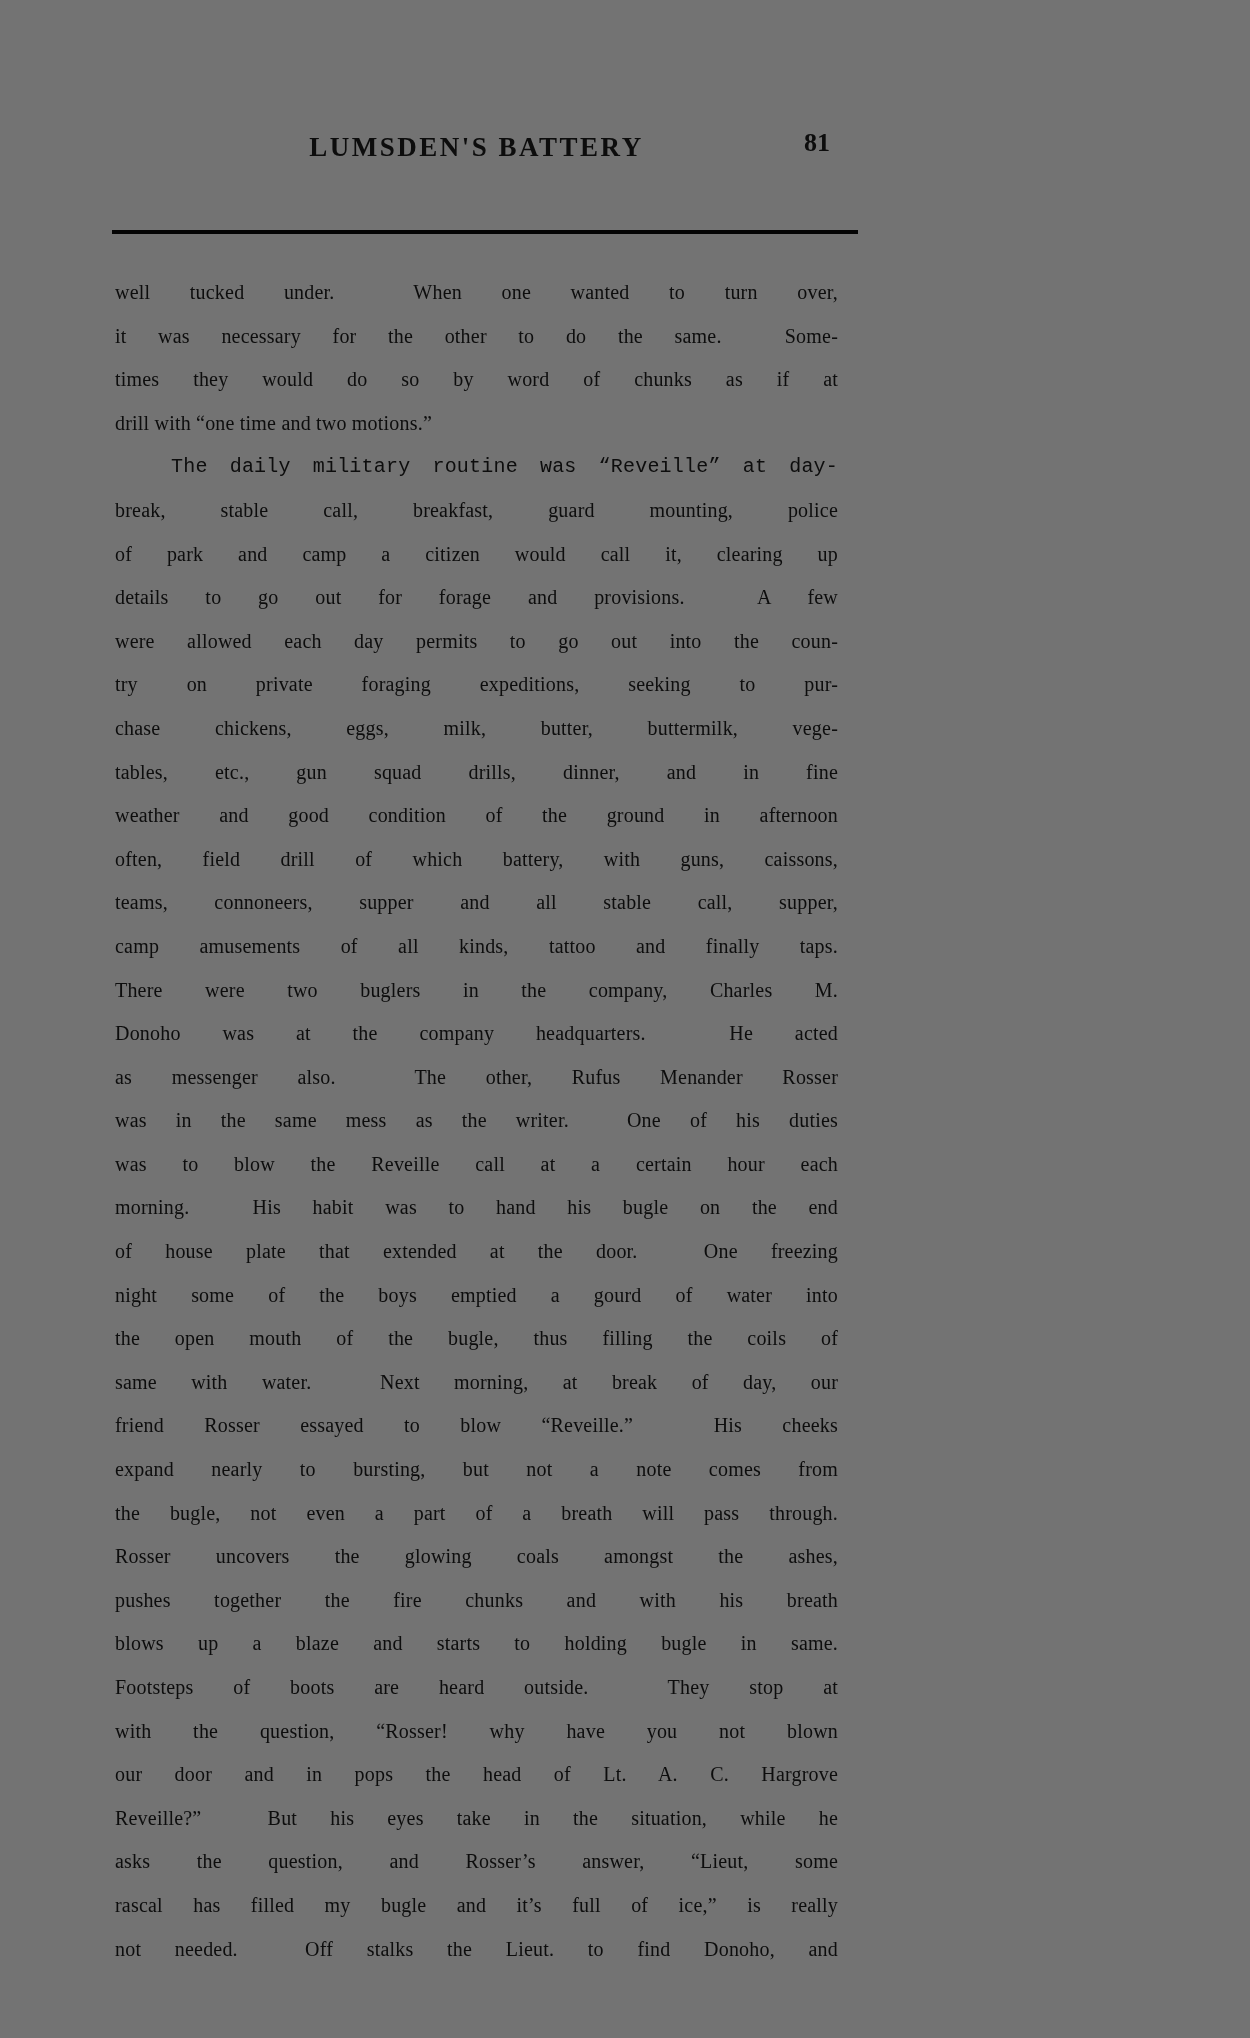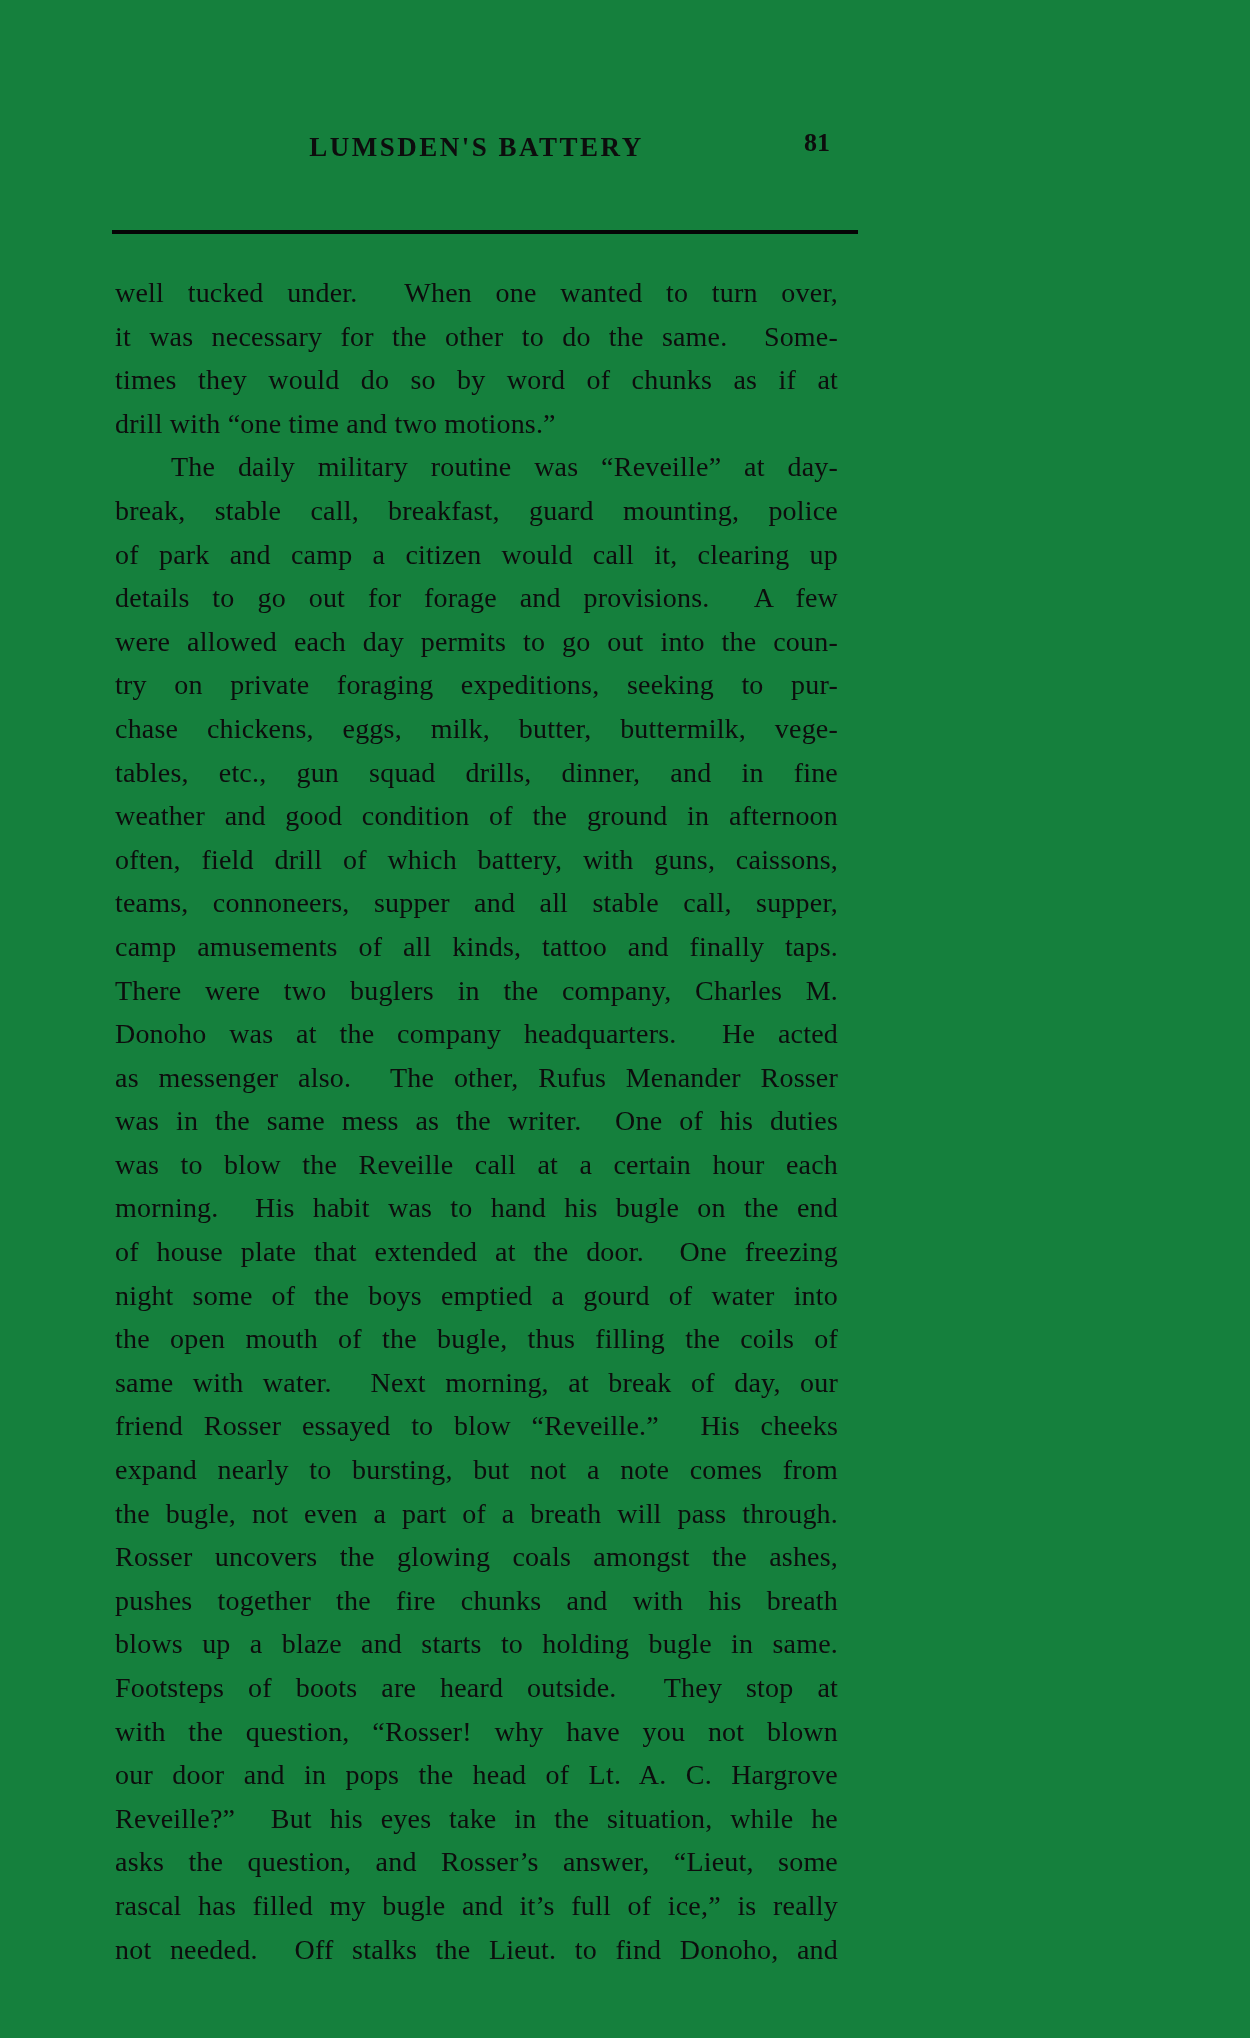--- a/index.html
+++ b/index.html
@@ -4,21 +4,21 @@
 <style>
   html, body {
     margin: 0;
     padding: 0;
     background: #e8e8e8;
   }
   .page {
     position: relative;
     width: 1250px;
     height: 2038px;
-    background: #15803d;
+    background: #737373;
     font-family: "Liberation Serif", serif;
     color: #0d0d0d;
     overflow: hidden;
   }
   .header {
     position: absolute;
     top: 132px;
     left: 115px;
     width: 723px;
     height: 44px;
@@ -46,34 +46,35 @@
     height: 4px;
     background: #050505;
   }
   .content {
     position: absolute;
     top: 271px;
     left: 115px;
     width: 723px;
   }
   .text-line {
-    font-size: 28px;
+    font-size: 20px;
     line-height: 43.6px;
     height: 43.6px;
     text-align: justify;
     text-align-last: justify;
     white-space: pre-wrap;
     overflow: hidden;
     letter-spacing: 0.2px;
   }
   .text-line.no-justify {
     text-align-last: left;
   }
   .text-line.indent {
     padding-left: 56px;
+    font-family: Liberation Mono, monospace;
   }
 </style>
 </head>
 <body>
 
 <div class="page">
   <div class="header">
     <span class="title">LUMSDEN'S BATTERY</span>
     <span class="pagenum">81</span>
   </div>

